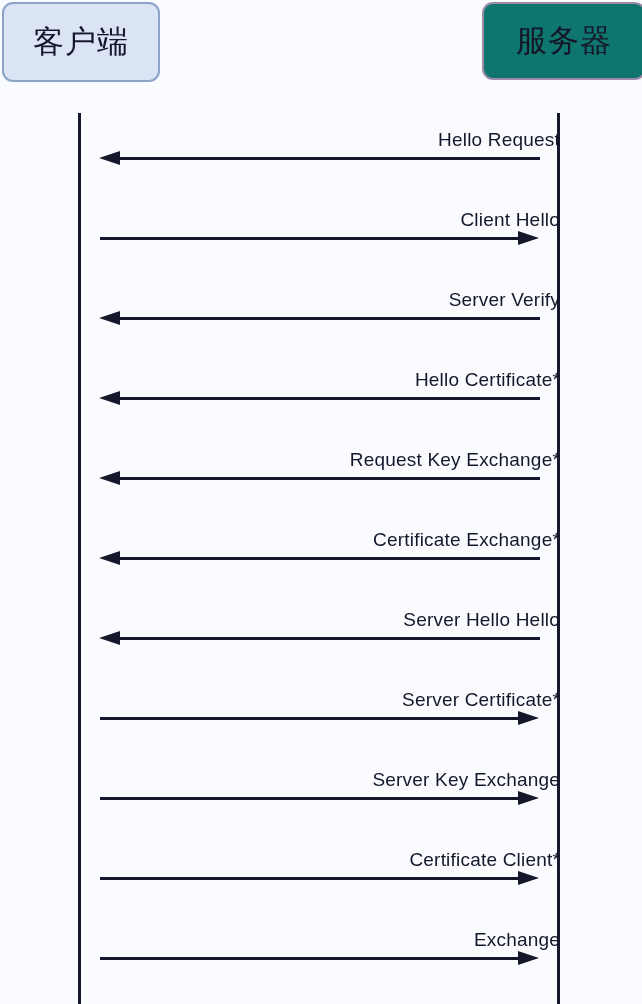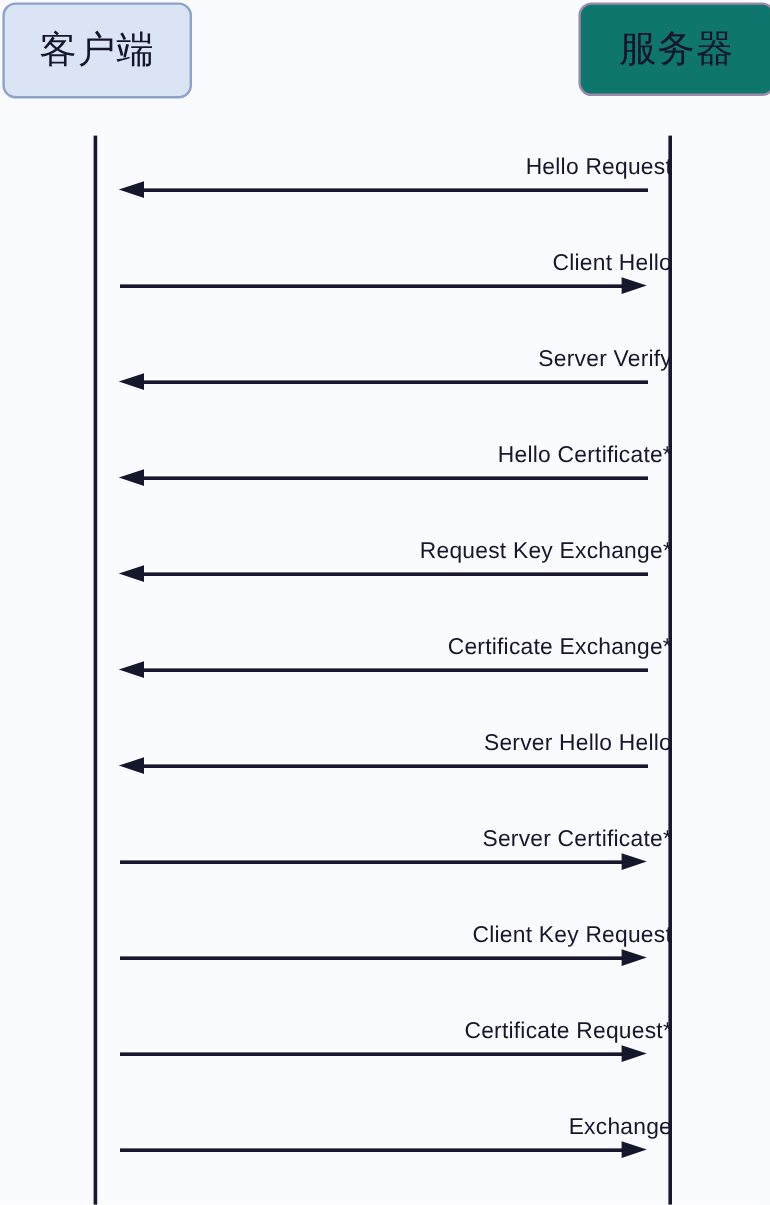--- a/index.html
+++ b/index.html
@@ -165,26 +165,26 @@
         <div class="message-label">Server Hello Hello</div>
         <div class="message-line"></div>
         <div class="arrowhead"></div>
       </div>
       <div class="message dir-right" style="top: 717px;">
         <div class="message-label">Server Certificate*</div>
         <div class="message-line"></div>
         <div class="arrowhead"></div>
       </div>
       <div class="message dir-right" style="top: 797px;">
-        <div class="message-label">Client Key Request</div>
+        <div class="message-label">Server Key Exchange</div>
         <div class="message-line"></div>
         <div class="arrowhead"></div>
       </div>
       <div class="message dir-right" style="top: 877px;">
-        <div class="message-label">Certificate Request*</div>
+        <div class="message-label">Certificate Client*</div>
         <div class="message-line"></div>
         <div class="arrowhead"></div>
       </div>
       <div class="message dir-right" style="top: 957px;">
         <div class="message-label">Exchange</div>
         <div class="message-line"></div>
         <div class="arrowhead"></div>
       </div>
     </div>
 

